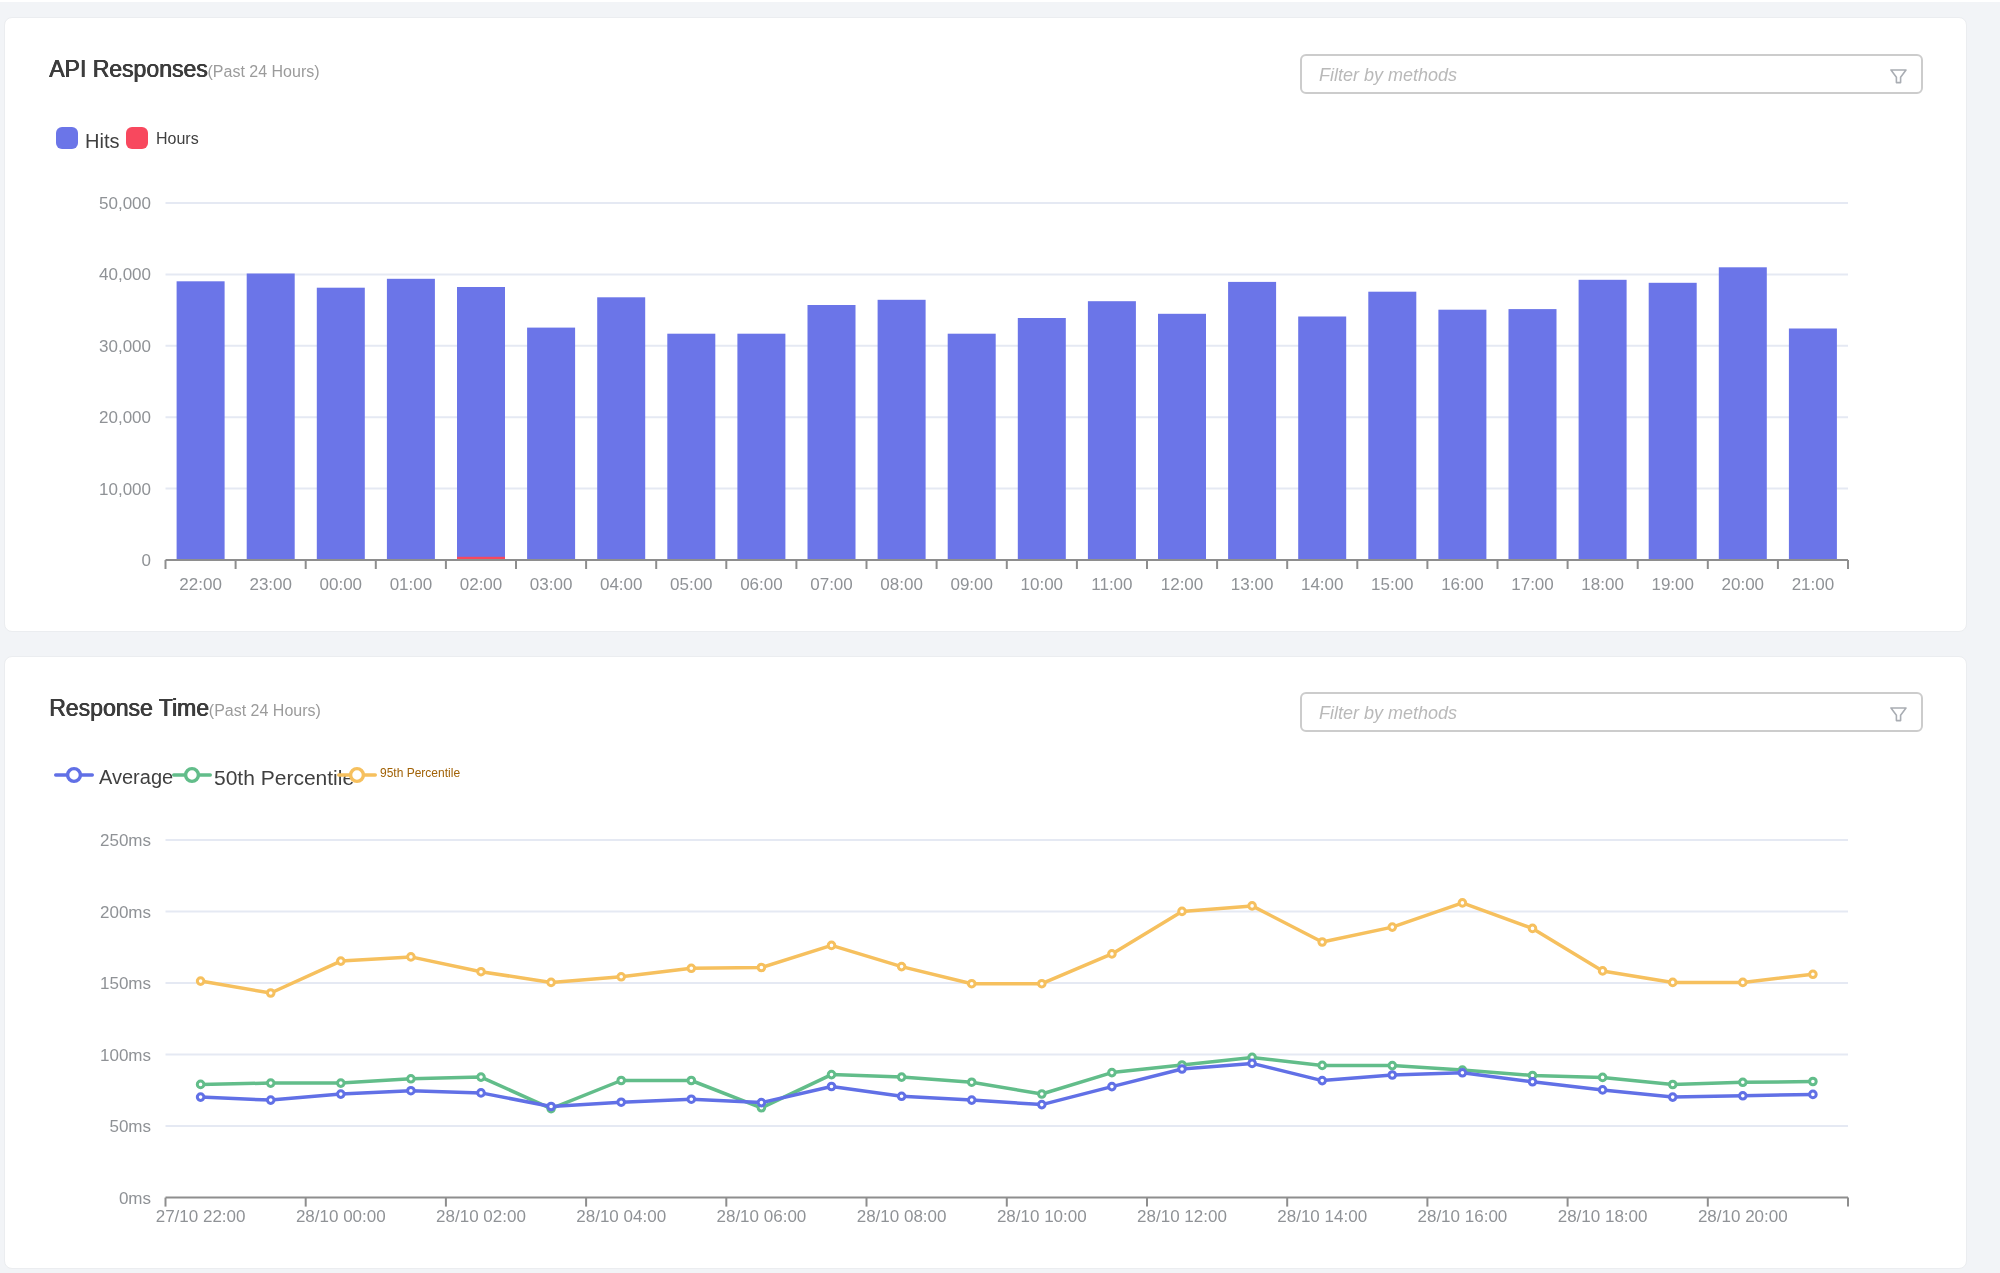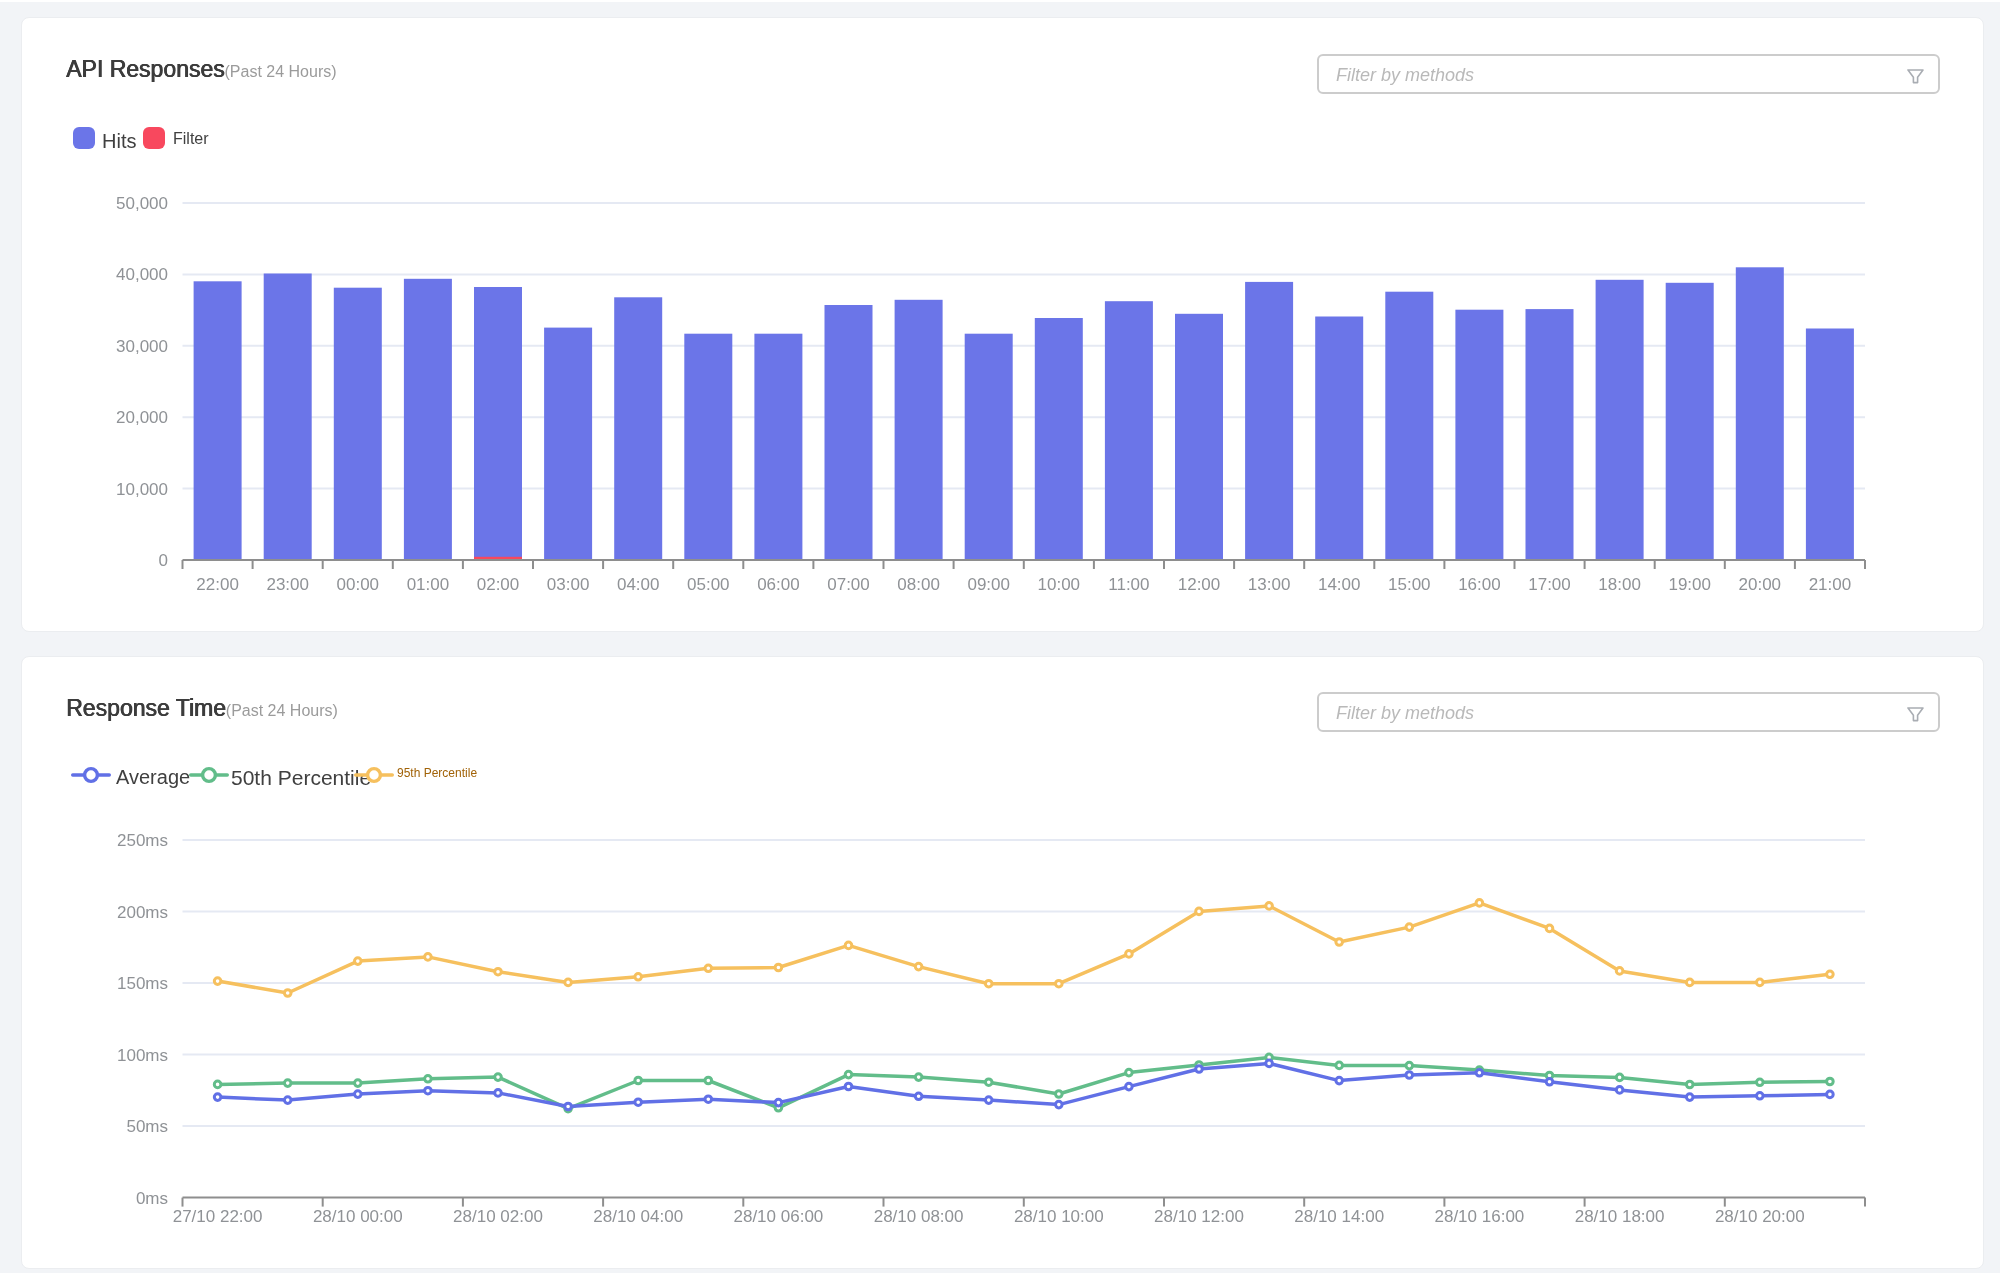--- a/index.html
+++ b/index.html
@@ -1,33 +1,33 @@
 <!DOCTYPE html>
 <html><head><meta charset="utf-8">
 <style>
 html,body{margin:0;padding:0;background:#f2f4f7;font-family:"Liberation Sans",sans-serif;}
-.card{position:absolute;left:21px;width:1963px;background:#fff;border:1px solid #ebedf0;border-radius:8px;box-sizing:border-box;}
+.card{position:absolute;left:4px;width:1963px;background:#fff;border:1px solid #ebedf0;border-radius:8px;box-sizing:border-box;}
 .title{position:absolute;left:44px;top:38px;font-size:23px;font-weight:400;color:#3c3c3c;text-shadow:0.7px 0 currentColor,0 0.3px currentColor;}
 .sub{font-size:16px;font-weight:400;color:#9b9b9b;text-shadow:none;}
 </style></head>
 <body style="width:2000px;height:1273px;position:relative;overflow:hidden">
 <div style="position:absolute;left:0;top:0;width:2000px;height:2px;background:#fff"></div>
 
 <div class="card" style="top:17px;height:615px">
   <div class="title">API Responses<span class="sub">(Past 24 Hours)</span></div>
   <div style="position:absolute;left:1295px;top:36px;width:623px;height:40px;border:2px solid #cccccc;border-radius:6px;box-sizing:border-box;background:#fff">
       <span style="position:absolute;left:17px;top:9px;font-style:italic;font-size:18px;color:#b9b9b9">Filter by methods</span>
       <svg width="17" height="15" viewBox="0 0 17 15" style="position:absolute;right:14px;top:13px">
         <path d="M1 1 H16 L10.6 8.2 V13.6 H6.4 V8.2 Z" fill="none" stroke="#a9adb3" stroke-width="1.6" stroke-linejoin="round"></path>
       </svg>
     </div>
   <div style="position:absolute;left:51px;top:109px;width:22px;height:22px;border-radius:6px;background:#6b75e8"></div>
   <span style="position:absolute;left:80px;top:112px;font-size:20px;color:#404040">Hits</span>
   <div style="position:absolute;left:121px;top:109px;width:22px;height:22px;border-radius:6px;background:#f8485e"></div>
-  <span style="position:absolute;left:151px;top:112px;font-size:16px;color:#404040">Filter</span>
+  <span style="position:absolute;left:151px;top:112px;font-size:16px;color:#404040">Hours</span>
   <svg width="1963" height="615" viewBox="0 0 1963 615" style="position:absolute;left:0;top:0">
 <line x1="160.5" y1="470.6" x2="1843.0" y2="470.6" stroke="#e5e9f3" stroke-width="2"></line>
 <line x1="160.5" y1="399.2" x2="1843.0" y2="399.2" stroke="#e5e9f3" stroke-width="2"></line>
 <line x1="160.5" y1="327.8" x2="1843.0" y2="327.8" stroke="#e5e9f3" stroke-width="2"></line>
 <line x1="160.5" y1="256.4" x2="1843.0" y2="256.4" stroke="#e5e9f3" stroke-width="2"></line>
 <line x1="160.5" y1="185.0" x2="1843.0" y2="185.0" stroke="#e5e9f3" stroke-width="2"></line>
 <text x="146" y="548.0" text-anchor="end" font-size="17" fill="#8f9296">0</text>
 <text x="146" y="476.6" text-anchor="end" font-size="17" fill="#8f9296">10,000</text>
 <text x="146" y="405.2" text-anchor="end" font-size="17" fill="#8f9296">20,000</text>
 <text x="146" y="333.8" text-anchor="end" font-size="17" fill="#8f9296">30,000</text>

